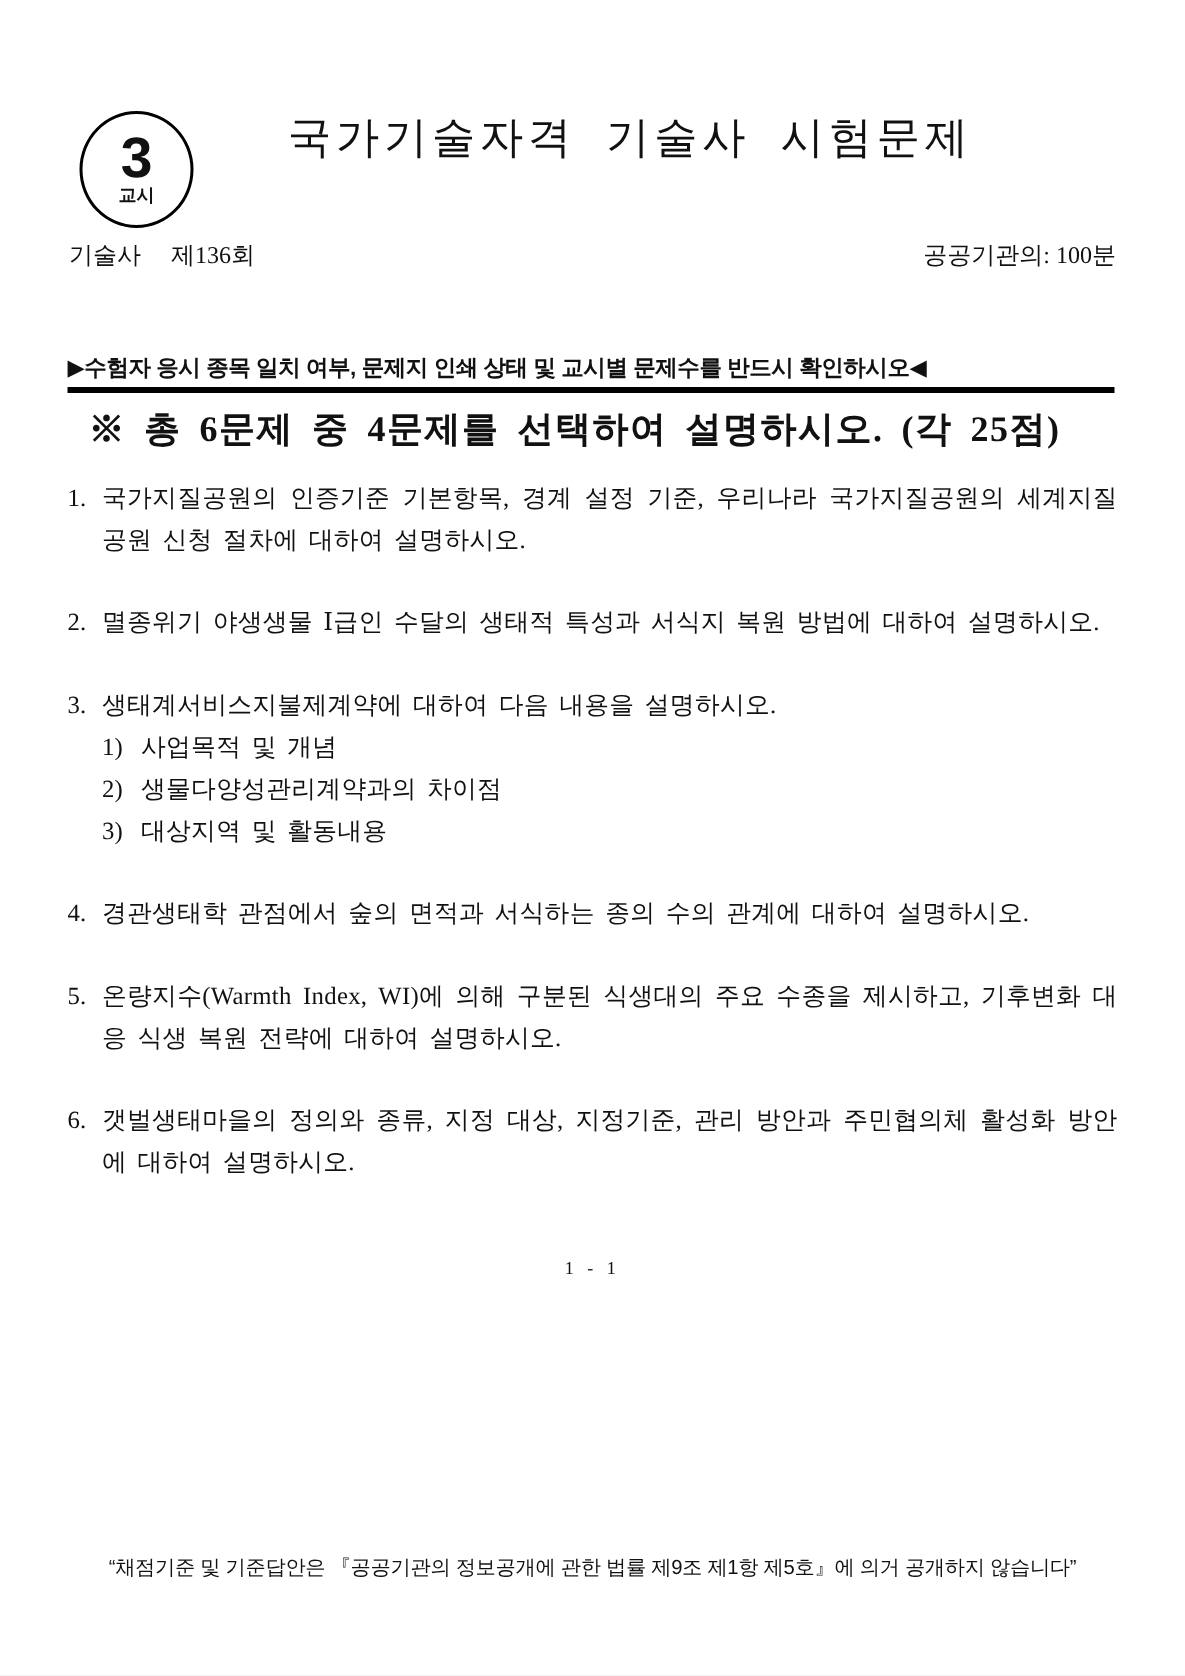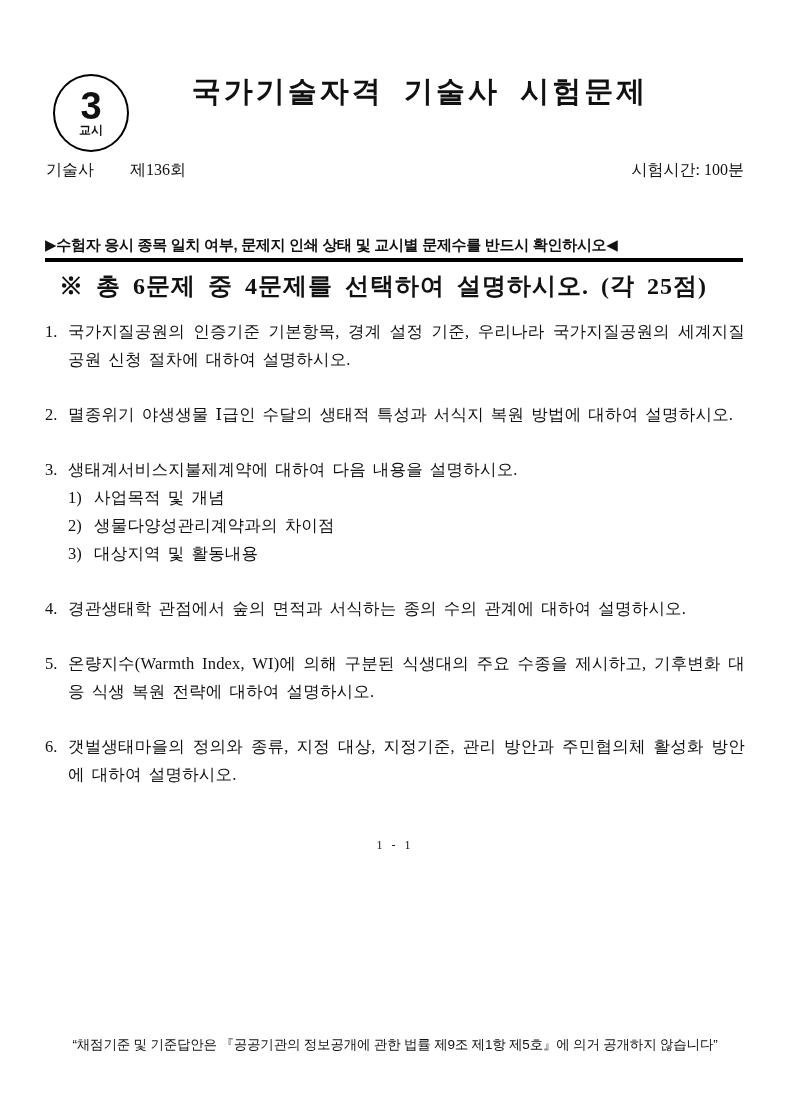--- a/index.html
+++ b/index.html
@@ -33,33 +33,33 @@
   .badge-label {
     font-family: "Liberation Sans", "DejaVu Sans", sans-serif;
     font-weight: bold; font-size: 12px; line-height: 1.1;
   }
 
   
   .doc-title {
     position: absolute;
     top: 72px; left: 90px; right: 40px;
     text-align: center;
-    font-size: 29px; font-weight: bold;
+    font-size: 29px; font-weight: normal;
     letter-spacing: 3px; word-spacing: 10px;
     white-space: nowrap;
   }
 
   
   .info-line {
     position: absolute;
     top: 160px; left: 46px; right: 46px;
     display: flex; justify-content: space-between;
     font-size: 16px; font-weight: 500;
   }
-  .info-left { display: flex; gap: 36px; justify-content: space-between; }
+  .info-left { display: flex; gap: 20px; justify-content: space-between; }
 
   
   .exam-table {
     position: absolute;
     top: 181px; left: 45px;
     width: 698px; height: 52px;
     border-collapse: collapse;
     table-layout: fixed;
     border: 2.5px solid #000;
   }
@@ -146,21 +146,21 @@
     <div class="badge-label">교시</div>
   </div>
 
   <div class="doc-title">국가기술자격 기술사 시험문제</div>
 
   <div class="info-line">
     <div class="info-left">
       <span>기술사</span>
       <span>제136회</span>
     </div>
-    <div class="info-right">시험시간: 100분</div>
+    <div class="info-right">공공기관의: 100분</div>
   </div>
 
 
   <div class="notice">▶수험자 응시 종목 일치 여부, 문제지 인쇄 상태 및 교시별 문제수를 반드시 확인하시오◀</div>
 
   <div class="content">
     <div class="instruction">※ 총 6문제 중 4문제를 선택하여 설명하시오. (각 25점)</div>
     <div id="question-list">
         <div class="question">
           <div class="q-num">1.</div>

